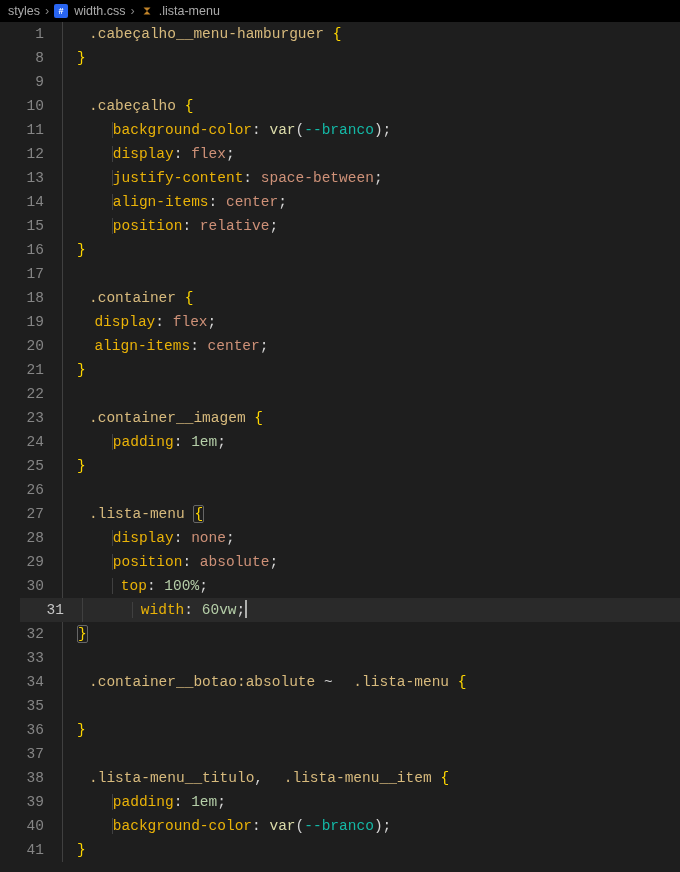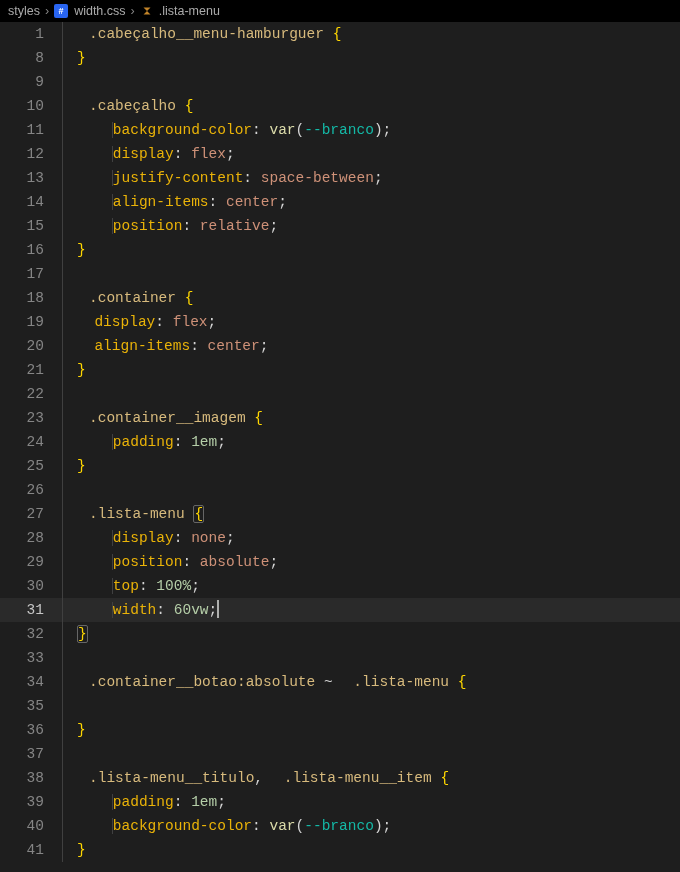--- a/index.html
+++ b/index.html
@@ -46,21 +46,21 @@
   .editor {
     display: flex;
     flex-direction: column;
   }
   .line {
     display: flex;
     align-items: flex-start;
     min-height: 24px;
     line-height: 24px;
   }
-  .line.active { background: #2a2a2a; }
+  .line.active { background: #2a2a2a; margin-left: 20px; }
   .gutter {
     width: 62px;
     text-align: right;
     color: #858585;
     padding-right: 18px;
     flex: 0 0 62px;
     user-select: none;
   }
   .line.active .gutter { color: #c6c6c6; }
   .fold-line {
@@ -224,26 +224,26 @@
       <div class="code"><span>    </span><span style="border-left: 1px solid rgb(64, 64, 64); padding-left: 0px;"><span class="tk-prop">display</span><span class="tk-punc">:</span> <span class="tk-val">none</span><span class="tk-punc">;</span></span></div>
     </div>
     <div class="line">
       <div class="gutter">29</div>
       <div class="fold-line"></div>
       <div class="code"><span>    </span><span style="border-left: 1px solid rgb(64, 64, 64); padding-left: 0px;"><span class="tk-prop">position</span><span class="tk-punc">:</span> <span class="tk-val">absolute</span><span class="tk-punc">;</span></span></div>
     </div>
     <div class="line">
       <div class="gutter">30</div>
       <div class="fold-line"></div>
-      <div class="code"><span>    </span><span style="border-left: 1px solid rgb(64, 64, 64); padding-left: 0px;"><span class="tk-prop">top</span><span class="tk-punc">:</span> <span class="tk-num">100%</span><span class="tk-punc">;</span></span></div>
+      <div class="code"><span>    </span><span style="border-left: 1px solid rgb(64, 64, 64); padding-left: 8px;"><span class="tk-prop">top</span><span class="tk-punc">:</span> <span class="tk-num">100%</span><span class="tk-punc">;</span></span></div>
     </div>
     <div class="line active">
       <div class="gutter">31</div>
       <div class="fold-line"></div>
-      <div class="code"><span>    </span><span style="border-left: 1px solid rgb(64, 64, 64); padding-left: 0px;"><span class="tk-prop">width</span><span class="tk-punc">:</span> <span class="tk-num">60vw</span><span class="tk-punc">;</span><span class="cursor"></span></span></div>
+      <div class="code"><span>    </span><span style="border-left: 1px solid rgb(64, 64, 64); padding-left: 8px;"><span class="tk-prop">width</span><span class="tk-punc">:</span> <span class="tk-num">60vw</span><span class="tk-punc">;</span><span class="cursor"></span></span></div>
     </div>
     <div class="line">
       <div class="gutter">32</div>
       <div class="fold-line"></div>
       <div class="code"><span class="tk-brace bracket-hl">}</span></div>
     </div>
     <div class="line">
       <div class="gutter">33</div>
       <div class="fold-line"></div>
       <div class="code"></div>

